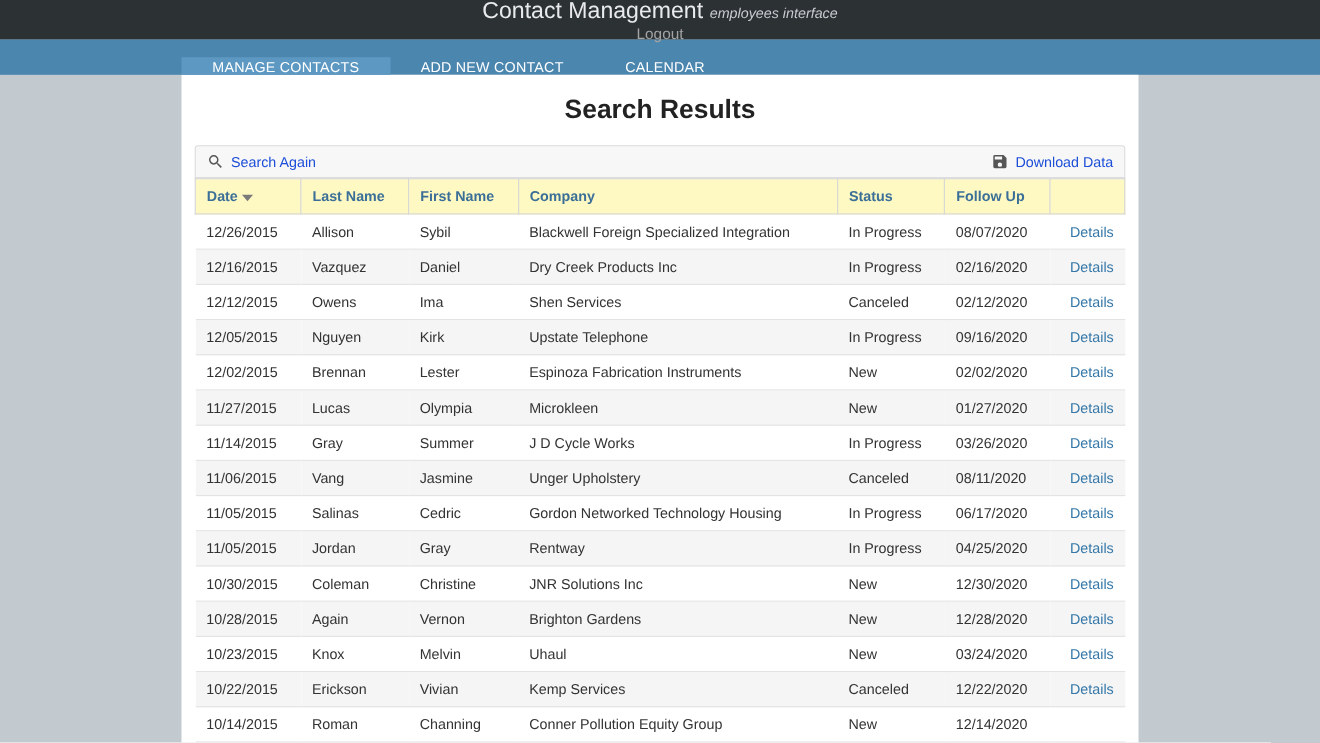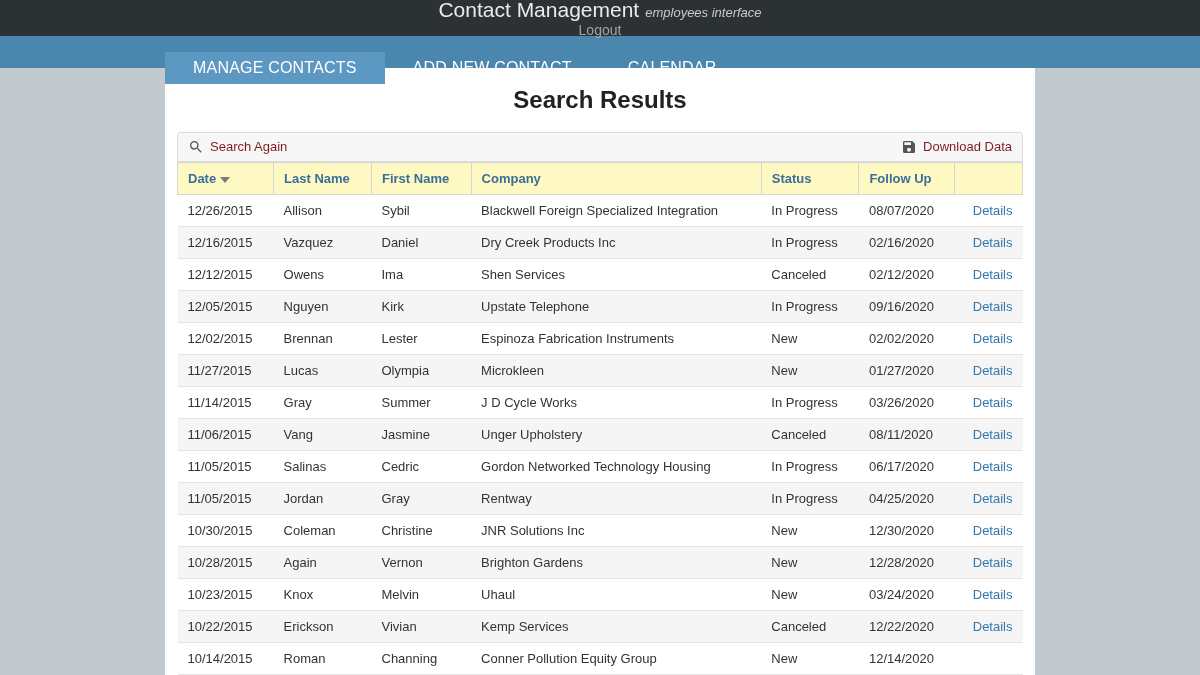--- a/index.html
+++ b/index.html
@@ -35,23 +35,23 @@
     height: 32px;
   }
   .navbar-inner {
     width: 870px;
     margin: 0 auto;
     display: flex;
     height: 100%;
   }
   .navtab {
     color: #fff;
-    font-size: 16px;
+    font-size: 13px;
     letter-spacing: 0.2px;
-    padding: 16px 28px;
+    padding: 0 28px;
     display: flex;
     align-items: center;
     cursor: pointer;
     margin-top: 16px;
   }
   .navtab.active { background: #5c98c2; }
   .page {
     width: 870px;
     margin: 0 auto;
     background: #fff;
@@ -70,22 +70,23 @@
     justify-content: space-between;
     align-items: center;
     padding: 6px 10px;
     border: 1px solid #dcdcdc;
     border-radius: 3px 3px 0 0;
     background: #f7f7f7;
     font-size: 13px;
   }
   .tool-link {
     display: flex;
+    align-items: center;
     gap: 6px;
-    color: #7f1d1d;
+    color: #1d4ed8;
     cursor: pointer;
   }
   .tool-link svg { fill: #555; width: 16px; height: 16px; }
   table {
     width: 100%;
     border-collapse: collapse;
     font-size: 13px;
   }
   thead th {
     text-align: left;

